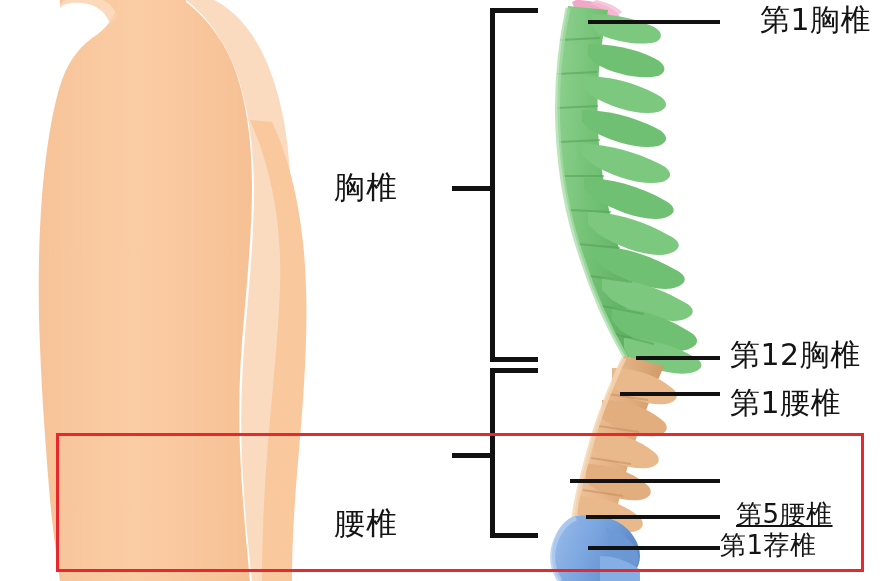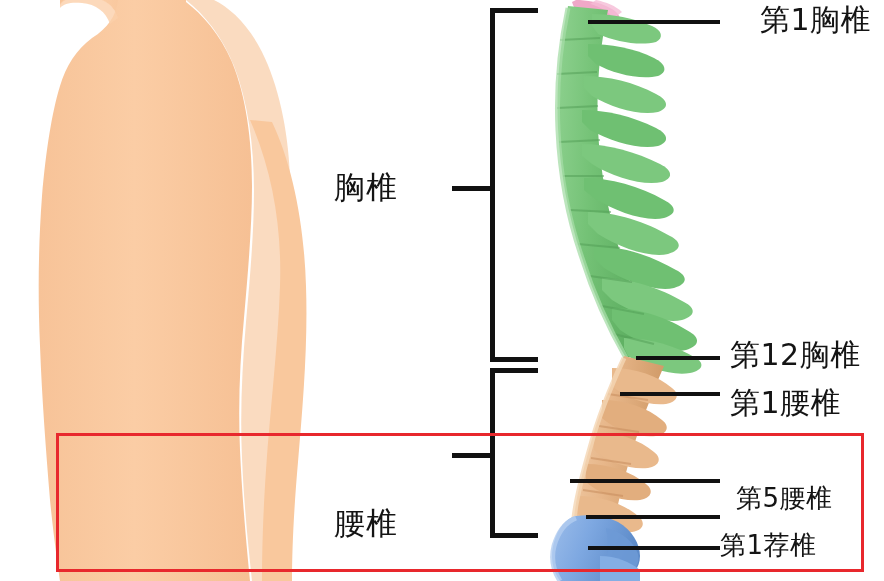--- a/index.html
+++ b/index.html
@@ -263,20 +263,20 @@
 
   <div class="leader" style="left:636px; top:356px; width:84px;"></div>
   <div class="callout-label" style="left:730px; top:340px;">第12胸椎</div>
 
   <div class="leader" style="left:620px; top:392px; width:100px;"></div>
   <div class="callout-label" style="left:730px; top:376px;margin-top:12px;">第1腰椎</div>
 
   <div class="leader" style="left:570px; top:479px; width:150px;"></div>
 
   <div class="leader" style="left:586px; top:515px; width:134px;"></div>
-  <div class="callout-label small" style="left:736px; top:485px;">第5腰椎</div>
+  <div class="callout-label small" style="left:736px; top:501px;text-decoration:underline;">第5腰椎</div>
 
   <div class="leader" style="left:588px; top:546px; width:132px;"></div>
   <div class="callout-label small" style="left:720px; top:532px;">第1荐椎</div>
 
   <div class="highlight-rect" style="left:56px; top:433px; width:808px; height:139px;"></div>
 
 </div>
 
 </body></html>

